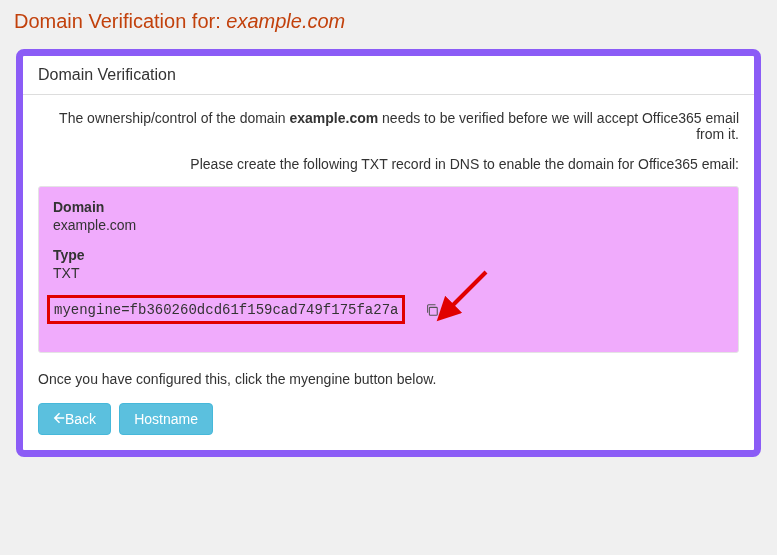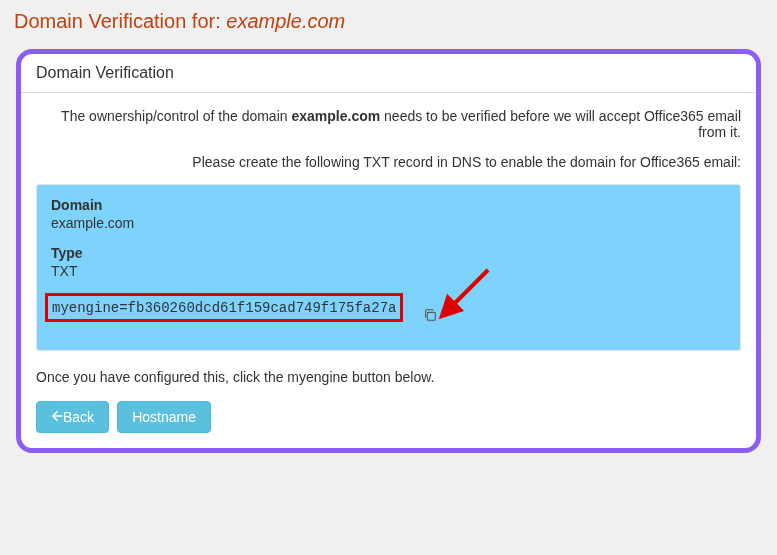--- a/index.html
+++ b/index.html
@@ -13,48 +13,48 @@
     .page-title {
       padding: 10px 14px 8px;
       font-size: 20px;
       font-weight: 400;
       color: #c2410c;
     }
     .page-title .domain { font-style: italic; }
     .panel {
       background: #fff;
       margin: 8px 16px 0;
-      border: 5px solid #8b5cf6;
-      border-radius: 16px;
+      border: 7px solid #8b5cf6;
+      border-radius: 8px;
     }
     .panel-heading {
       padding: 10px 15px;
       font-size: 16px;
       color: #333;
       border-bottom: 1px solid #ddd;
     }
     .panel-body {
       padding: 15px;
       font-size: 14px;
       color: #333;
     }
     .intro-line { margin-bottom: 14px; text-align: right; }
     .intro-line strong { font-weight: 700; }
     .record-box {
-      background: #7dd3fc;
+      background: #f0abfc;
       border: 1px solid #e4e4e4;
       border-radius: 3px;
       padding: 12px 14px 14px;
       margin: 8px 0 18px;
       position: relative;
     }
     .field { margin-bottom: 14px; }
     .field:last-child { margin-bottom: 0; }
     .field-label { font-weight: 700; margin-bottom: 2px; }
-    .value-row { display: flex; align-items: flex-end; gap: 20px; }
+    .value-row { display: flex; align-items: center; gap: 20px; }
     .txt-value {
       font-family: Menlo, Consolas, "Courier New", monospace;
       font-size: 14px;
       color: #333;
       display: inline-block;
     }
     .red-frame {
       border: 3px solid #e10000;
       padding: 3px 4px 3px 4px;
       margin-left: -6px;

